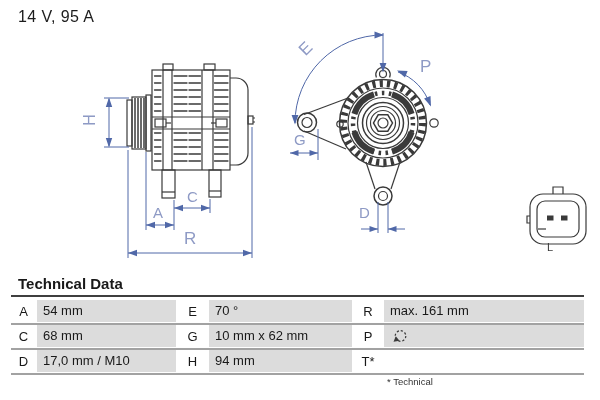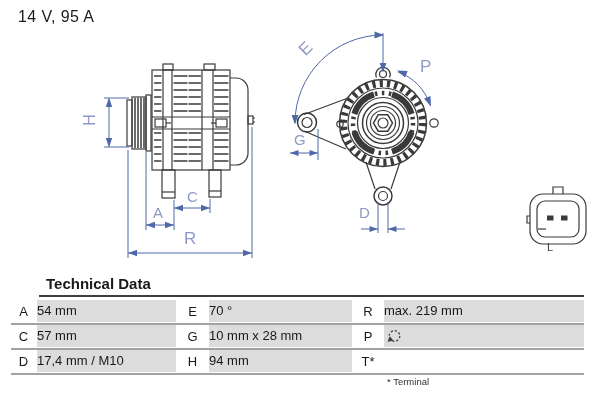--- a/index.html
+++ b/index.html
@@ -24,29 +24,29 @@
   .hdr{position:absolute;left:18px;top:8px;font-size:16px;letter-spacing:.4px;color:#1c1c1c;text-align:right;}
   .dim{position:absolute;color:var(--dim-label);font-size:15px;line-height:1;}
   .dim.big{font-size:17px;}
   .dim.rot90{transform:rotate(-90deg);}
   .dim.rot45{transform:rotate(-45deg);}
   .pinlabel{position:absolute;left:543px;top:241px;width:14px;text-align:center;
     font-size:11px;color:var(--drawing-line);}
   
   .tech-table{position:absolute;left:11px;top:275px;width:573px;}
   .tt-title{font-size:15px;font-weight:bold;padding:0 0 3px 7px;
-    border-bottom:2px solid var(--title-rule);margin-left:28px;}
+    border-bottom:2px solid var(--title-rule);}
   .tt-row{display:grid;grid-template-columns:21px 139px 27px 143px 26px 200px;
     column-gap:3px;height:22px;margin:3px 0 3px 2px;width:571px;
     align-items:center;position:relative;font-size:13px;}
   .tt-row::after{content:'';position:absolute;left:-2px;right:0;bottom:-3px;height:2px;
     background:var(--table-rule);}
   .tt-k{text-align:center;}
   .tt-v{background:var(--table-cell-bg);height:22px;line-height:22px;
-    padding-left:0;white-space:nowrap;display:flex;align-items:center;}
+    padding-left:6px;white-space:nowrap;display:flex;align-items:center;}
   .tt-foot{margin:4px 0 0 376px;font-size:9.5px;color:#333;}
   .roticon{margin-left:2px;}
 </style>
 </head>
 <body>
 
 <span class="hdr">14 V, 95 A</span>
 
 <div class="drawing-wrap">
 <svg width="600" height="270" viewBox="0 0 600 270">
@@ -199,39 +199,39 @@
 
 <div class="tech-table">
   <div class="tt-title">Technical Data</div>
 
   <div class="tt-row">
     <div class="tt-k">A</div>
     <div class="tt-v">54 mm</div>
     <div class="tt-k">E</div>
     <div class="tt-v">70 °</div>
     <div class="tt-k">R</div>
-    <div class="tt-v">max. 219 mm</div>
+    <div class="tt-v">max. 161 mm</div>
   </div>
 
   <div class="tt-row">
     <div class="tt-k">C</div>
-    <div class="tt-v">57 mm</div>
+    <div class="tt-v">68 mm</div>
     <div class="tt-k">G</div>
-    <div class="tt-v">10 mm x 28 mm</div>
+    <div class="tt-v">10 mm x 62 mm</div>
     <div class="tt-k">P</div>
     <div class="tt-v">
       <svg class="roticon" width="16" height="15" viewBox="0 0 16 15">
         <circle cx="8.5" cy="7" r="5.3" fill="none" stroke="#3a3a3a" stroke-width="1.2" stroke-dasharray="2.2 1.9"></circle>
         <polygon points="1.5,12.8 7.5,11.8 3.8,7.2" fill="#3a3a3a"></polygon>
       </svg>
     </div>
   </div>
 
   <div class="tt-row">
     <div class="tt-k">D</div>
-    <div class="tt-v">17,4 mm / M10</div>
+    <div class="tt-v">17,0 mm / M10</div>
     <div class="tt-k">H</div>
     <div class="tt-v">94 mm</div>
     <div class="tt-k">T*</div>
   </div>
 
-  <div class="tt-foot">* Terminal</div>
+  <div class="tt-foot">* Technical</div>
 </div>
 
 </body></html>

